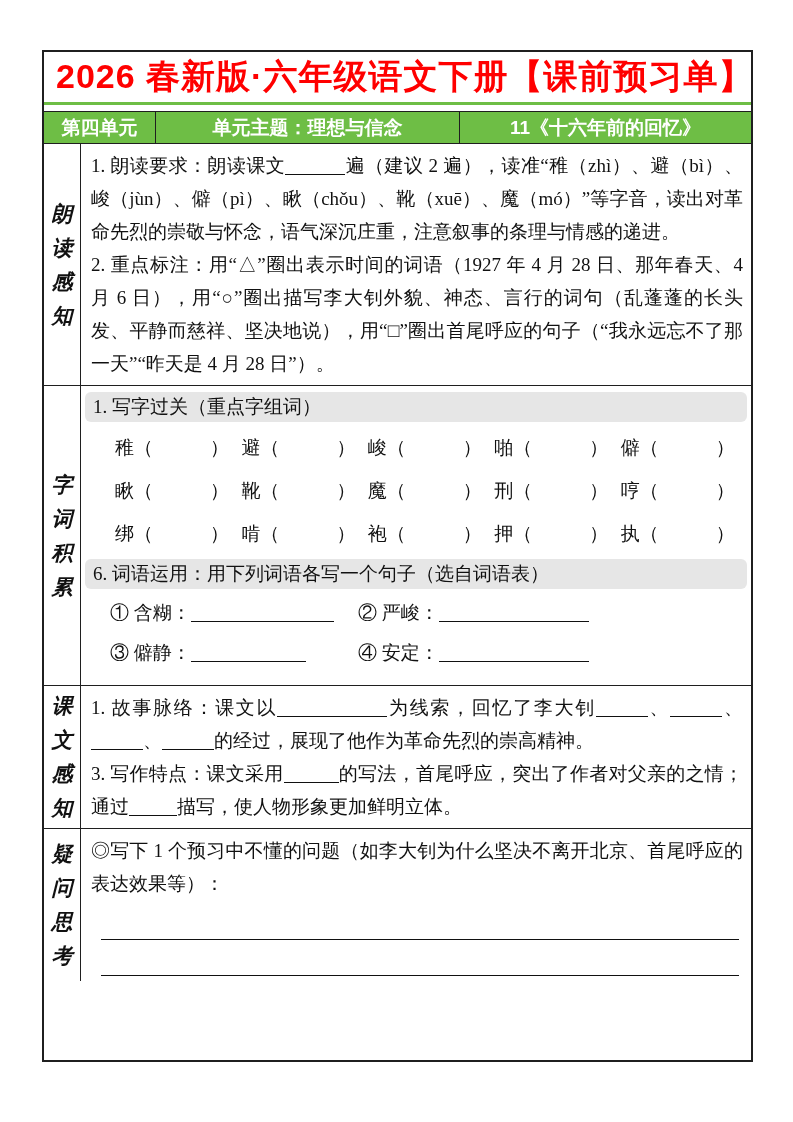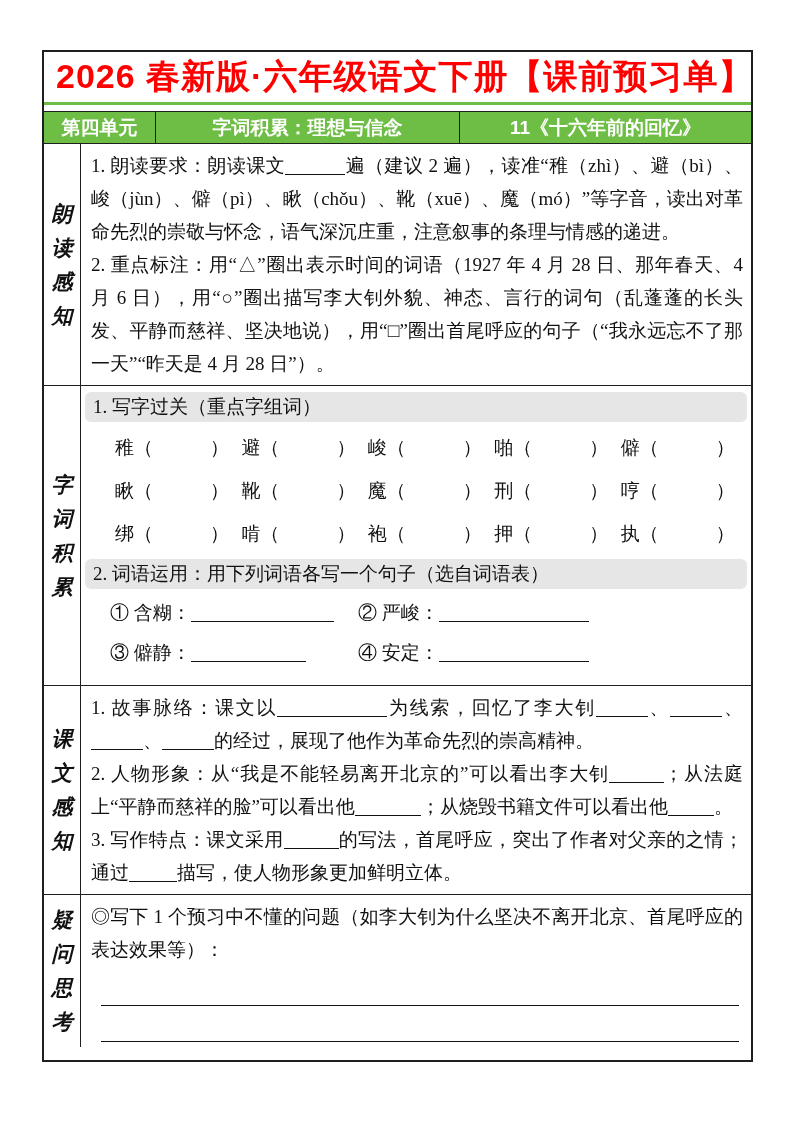--- a/index.html
+++ b/index.html
@@ -111,21 +111,21 @@
 <body>
 
 <div class="doc">
 
   <div class="title-box">
     <h1>2026 春新版·六年级语文下册【课前预习单】</h1>
   </div>
 
   <div class="unit-row">
     <div class="unit-cell uc1">第四单元</div>
-    <div class="unit-cell uc2">字词积累：理想与信念</div>
+    <div class="unit-cell uc2">单元主题：理想与信念</div>
     <div class="unit-cell uc3">11《十六年前的回忆》</div>
   </div>
 
   <div class="main">
 
     <div class="sec sec-reading">
       <div class="sec-label">
         <span>朗读感知</span>
       </div>
       <div class="sec-content">
@@ -156,37 +156,36 @@
             <span class="char-cell">哼（　　　）</span>
           </div>
           <div class="char-row">
             <span class="char-cell">绑（　　　）</span>
             <span class="char-cell">啃（　　　）</span>
             <span class="char-cell">袍（　　　）</span>
             <span class="char-cell">押（　　　）</span>
             <span class="char-cell">执（　　　）</span>
           </div>
         </div>
-        <div class="band">2. 词语运用：用下列词语各写一个句子（选自词语表）</div>
+        <div class="band">6. 词语运用：用下列词语各写一个句子（选自词语表）</div>
         <div class="word-grid">
           <div>① 含糊：<span class="blank" style="width: 143px;"></span></div>
           <div>② 严峻：<span class="blank" style="width: 150px;"></span></div>
           <div>③ 僻静：<span class="blank" style="width: 115px;"></span></div>
           <div>④ 安定：<span class="blank" style="width: 150px;"></span></div>
         </div>
       </div>
     </div>
 
     <div class="sec sec-comp">
       <div class="sec-label">
         <span>课文感知</span>
       </div>
       <div class="sec-content">
         <p>1. 故事脉络：课文以<span class="blank" style="width: 110px;"></span>为线索，回忆了李大钊<span class="blank" style="width: 52px;"></span>、<span class="blank" style="width: 52px;"></span>、<span class="blank" style="width: 52px;"></span>、<span class="blank" style="width: 52px;"></span>的经过，展现了他作为革命先烈的崇高精神。</p>
-        <p>2. 人物形象：从“我是不能轻易离开北京的”可以看出李大钊<span class="blank" style="width: 55px;"></span>；从法庭上“平静而慈祥的脸”可以看出他<span class="blank" style="width: 66px;"></span>；从烧毁书籍文件可以看出他<span class="blank" style="width: 46px;"></span>。</p>
         <p>3. 写作特点：课文采用<span class="blank" style="width: 55px;"></span>的写法，首尾呼应，突出了作者对父亲的之情；通过<span class="blank" style="width: 48px;"></span>描写，使人物形象更加鲜明立体。</p>
       </div>
     </div>
 
     <div class="sec sec-questions">
       <div class="sec-label">
         <span>疑问思考</span>
       </div>
       <div class="sec-content">
         <p>◎写下 1 个预习中不懂的问题（如李大钊为什么坚决不离开北京、首尾呼应的表达效果等）：</p>

